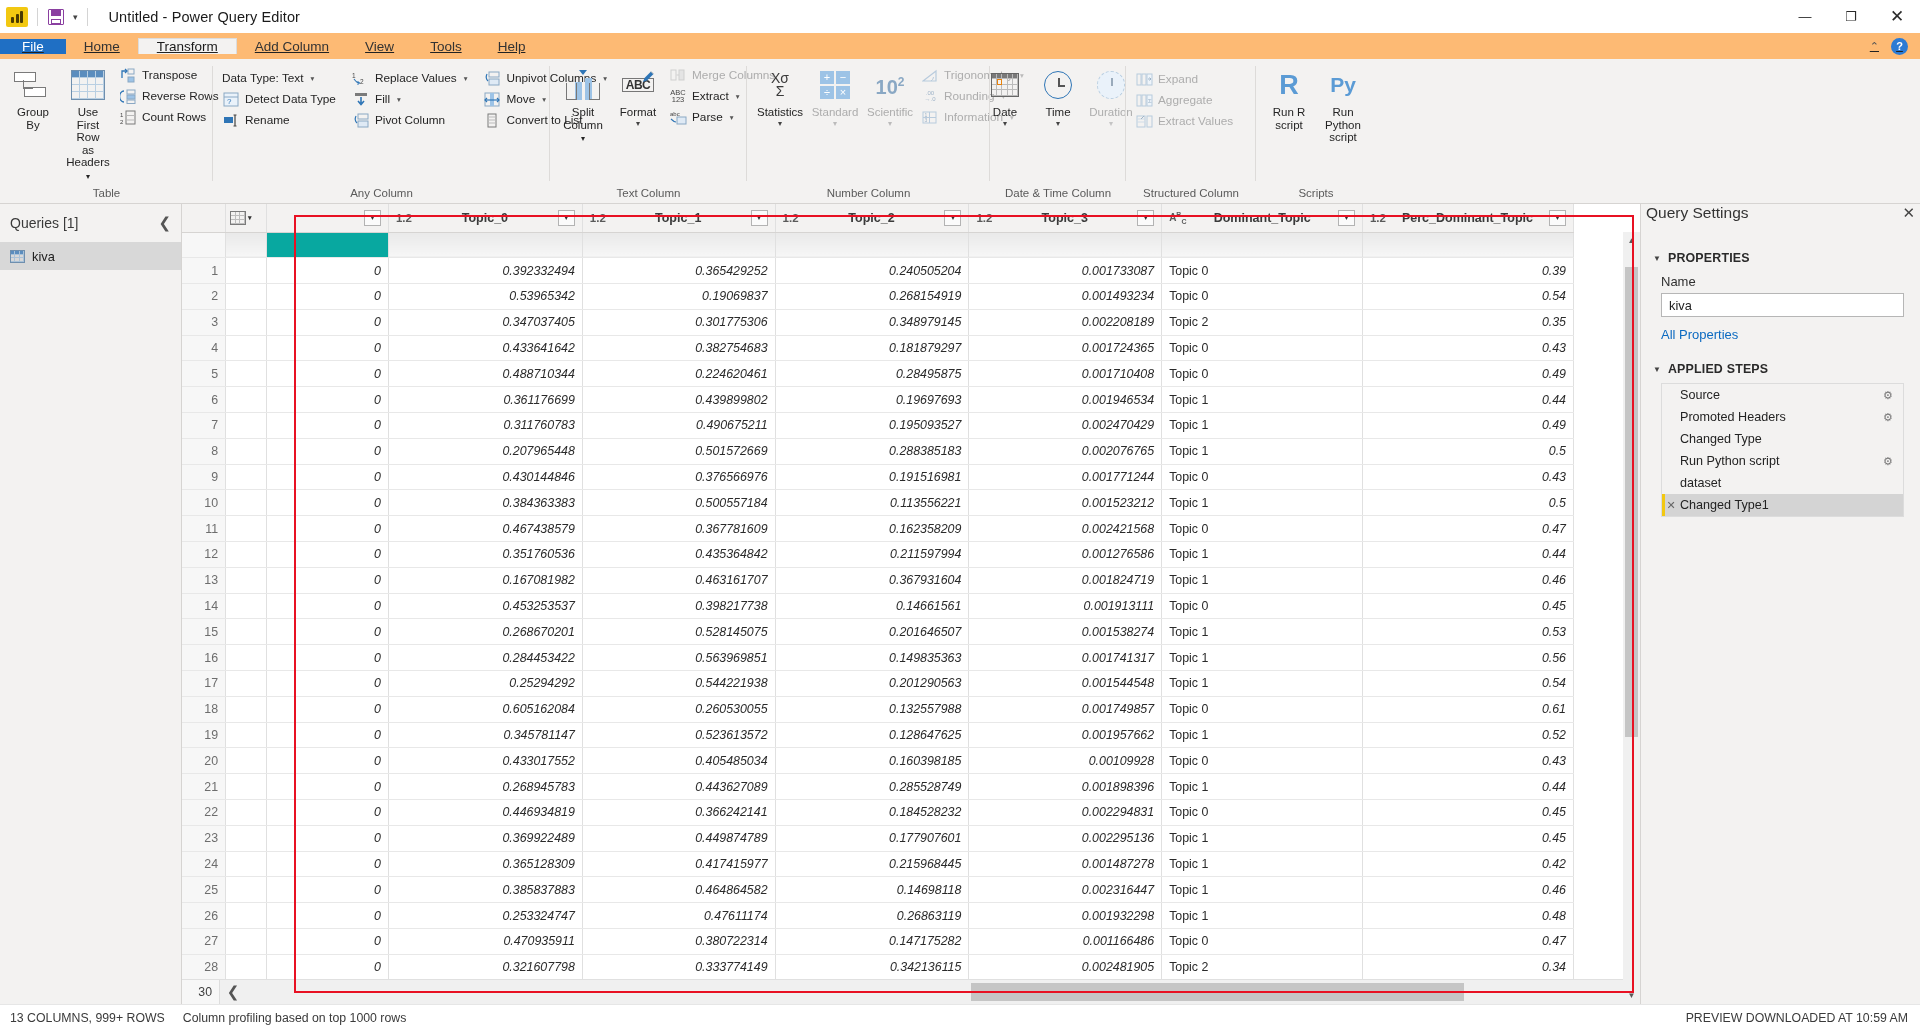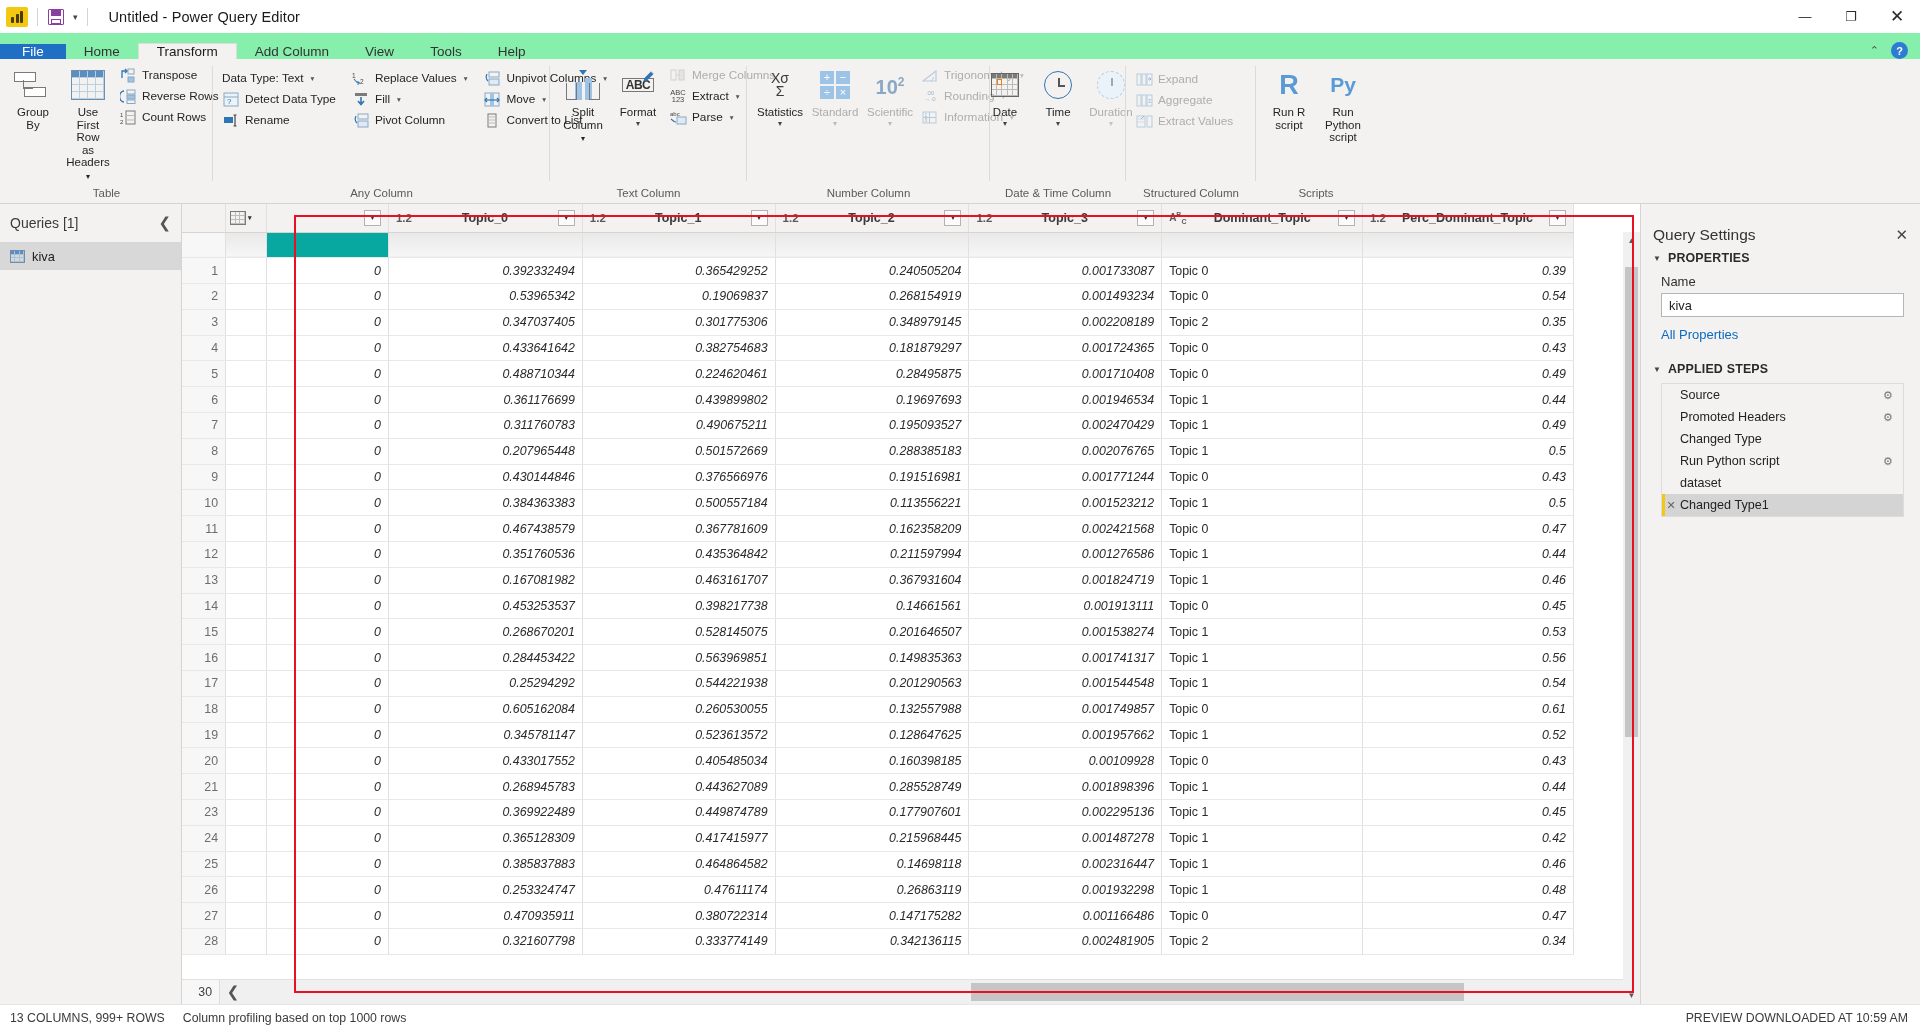--- a/index.html
+++ b/index.html
@@ -23,21 +23,21 @@
   .save-ico .body{position:absolute;inset:1px 1px 1px 1px;border:1.7px solid #8a3fa0;border-radius:1px;}
   .save-ico .shut{position:absolute;left:4px;top:2px;width:10px;height:6px;background:#8a3fa0;}
   .save-ico .lbl{position:absolute;left:4px;bottom:2px;width:10px;height:5px;border:1.5px solid #8a3fa0;background:#fff;}
   .qat-caret{margin-left:8px;font-size:9px;color:#444;}
   .title-text{margin-left:12px;font-size:14.5px;color:#1a1a1a;letter-spacing:.1px;text-align:center;}
   .winbtns{margin-left:auto;display:flex;height:33px;}
   .winbtn{width:46px;height:33px;display:flex;align-items:center;justify-content:center;font-size:13px;color:#2b2b2b;}
   .winbtn.close{font-size:17px;}
 
   
-  .tabstrip{height:26px;background:#86efac;display:flex;align-items:flex-end;flex:0 0 26px;position:relative;}
+  .tabstrip{height:26px;background:#fdba74;display:flex;align-items:center;flex:0 0 26px;position:relative;text-decoration:underline;}
   .tab{padding:0 18px;display:flex;align-items:center;font-size:13.5px;color:#333;}
   .tab.file{background:#1f6fc4;color:#fff;padding:0 22px;}
   .tab.active{background:#f3f2f1;border-top:1px solid #dcdcdc;border-left:1px solid #dcdcdc;border-right:1px solid #dcdcdc;color:#1a1a1a;}
   .tabstrip .spacer{flex:1}
   .tab-right{display:flex;align-items:center;gap:12px;padding-right:12px;}
   .chev-up{font-size:11px;color:#555;}
   .help-circ{width:17px;height:17px;border-radius:50%;background:#2c7bd4;color:#fff;font-size:11px;display:flex;align-items:center;justify-content:center;font-weight:bold;}
 
   
   .ribbon{flex:0 0 112px;background:#f3f2f1;border-bottom:1px solid #d6d4d2;display:flex;align-items:stretch;position:relative;}
@@ -140,21 +140,21 @@
 
   
   .hbar{height:25px;flex:0 0 25px;background:#f0f0f0;display:flex;align-items:center;border-top:1px solid #e0e0e0;position:relative;}
   .hbar .rncell{width:38px;flex:0 0 38px;text-align:right;padding-right:7px;font-size:12.3px;color:#404040;background:#f7f7f7;height:100%;display:flex;align-items:center;justify-content:flex-end;border-right:1px solid #ddd;}
   .hbar .arrL,.hbar .arrR{width:26px;display:flex;align-items:center;justify-content:center;font-size:15px;color:#555;}
   .hbar .track{flex:1;height:100%;position:relative;}
   .hbar .thumb{position:absolute;top:3px;bottom:3px;left:53%;width:36%;background:#c5c5c5;}
 
   
   .qsettings{width:280px;flex:0 0 280px;background:#f3f2f1;border-left:1px solid #d6d4d2;display:flex;flex-direction:column;padding:0;}
-  .qs-title{display:flex;align-items:flex-end;height:40px;padding:0 12px;}
+  .qs-title{display:flex;align-items:flex-start;height:40px;padding:0 5px;}
   .qs-title h2{font-size:15.5px;font-weight:normal;color:#333;}
   .qs-title .x{margin-left:auto;font-size:15px;color:#444;}
   .qs-sec{display:flex;align-items:center;gap:7px;padding:7px 12px 3px 12px;}
   .qs-sec .tri{font-size:8px;color:#444;transform:rotate(0deg);}
   .qs-sec h3{font-size:12.4px;font-weight:bold;color:#2a2a2a;letter-spacing:.2px;}
   .qs-lbl{padding:6px 0 2px 20px;font-size:13px;color:#303030;}
   .qs-input{margin:2px 16px 0 20px;height:24px;background:#fff;border:1px solid #b6b6b6;display:flex;align-items:center;padding:0 7px;font-size:12.8px;color:#222;}
   .qs-link{padding:10px 14px 4px 20px;font-size:13px;color:#0b6ac1;}
   .steps{margin:4px 16px 0 20px;border:1px solid #dcdcdc;background:#f3f2f1;flex:0 0 auto;}
   .step{height:22px;display:flex;align-items:center;padding:0 6px 0 0;font-size:12.6px;color:#232323;position:relative;}
@@ -979,20 +979,31 @@
                 <td class="num"></td>
                 <td class="num">0</td>
                 <td class="num">0.268945783</td>
                 <td class="num">0.443627089</td>
                 <td class="num">0.285528749</td>
                 <td class="num">0.001898396</td>
                 <td class="txt">Topic 1</td>
                 <td class="num">0.44</td>
               </tr>
               <tr>
+                <td class="rn">22</td>
+                <td class="num"></td>
+                <td class="num">0</td>
+                <td class="num">0.446934819</td>
+                <td class="num">0.366242141</td>
+                <td class="num">0.184528232</td>
+                <td class="num">0.002294831</td>
+                <td class="txt">Topic 0</td>
+                <td class="num">0.45</td>
+              </tr>
+              <tr>
                 <td class="rn">23</td>
                 <td class="num"></td>
                 <td class="num">0</td>
                 <td class="num">0.369922489</td>
                 <td class="num">0.449874789</td>
                 <td class="num">0.177907601</td>
                 <td class="num">0.002295136</td>
                 <td class="txt">Topic 1</td>
                 <td class="num">0.45</td>
               </tr>

